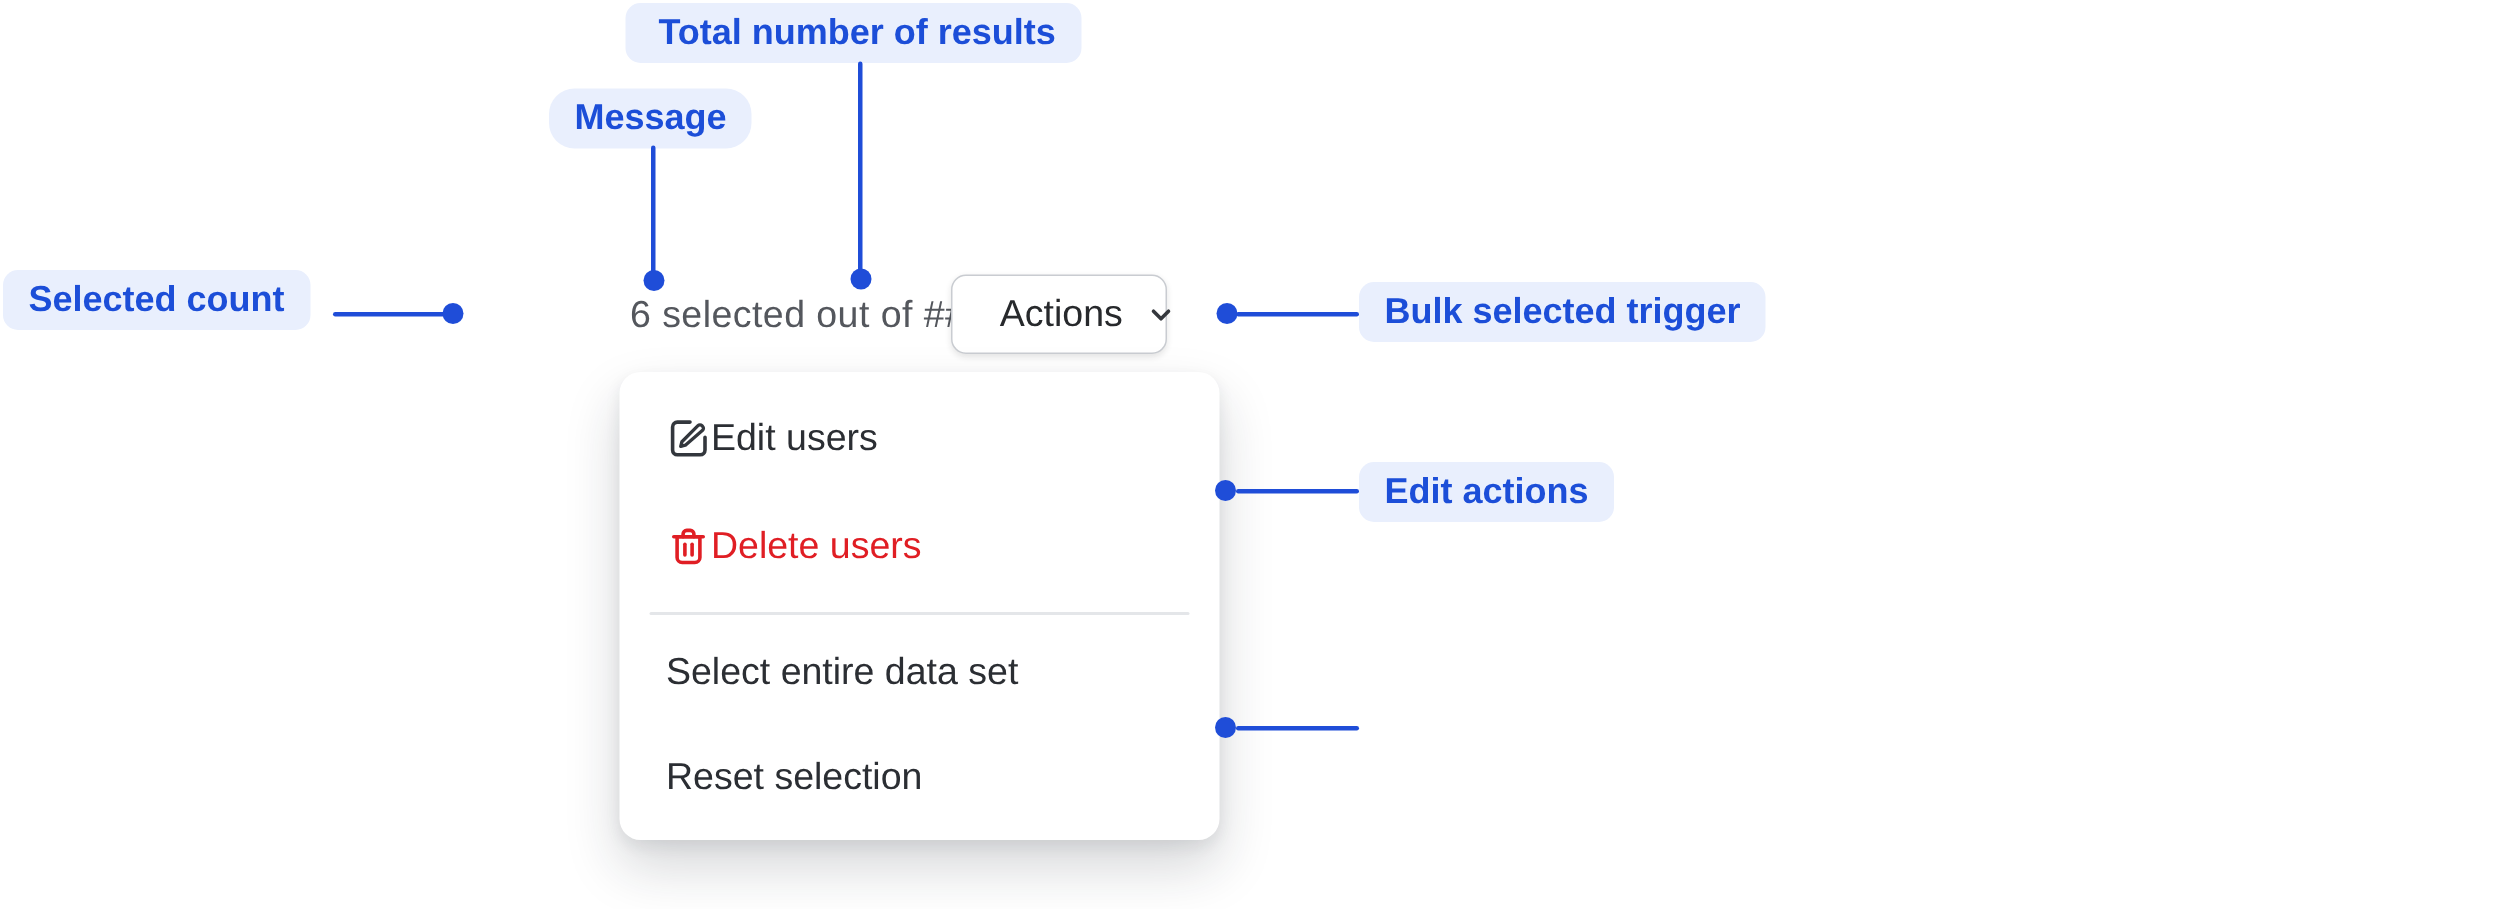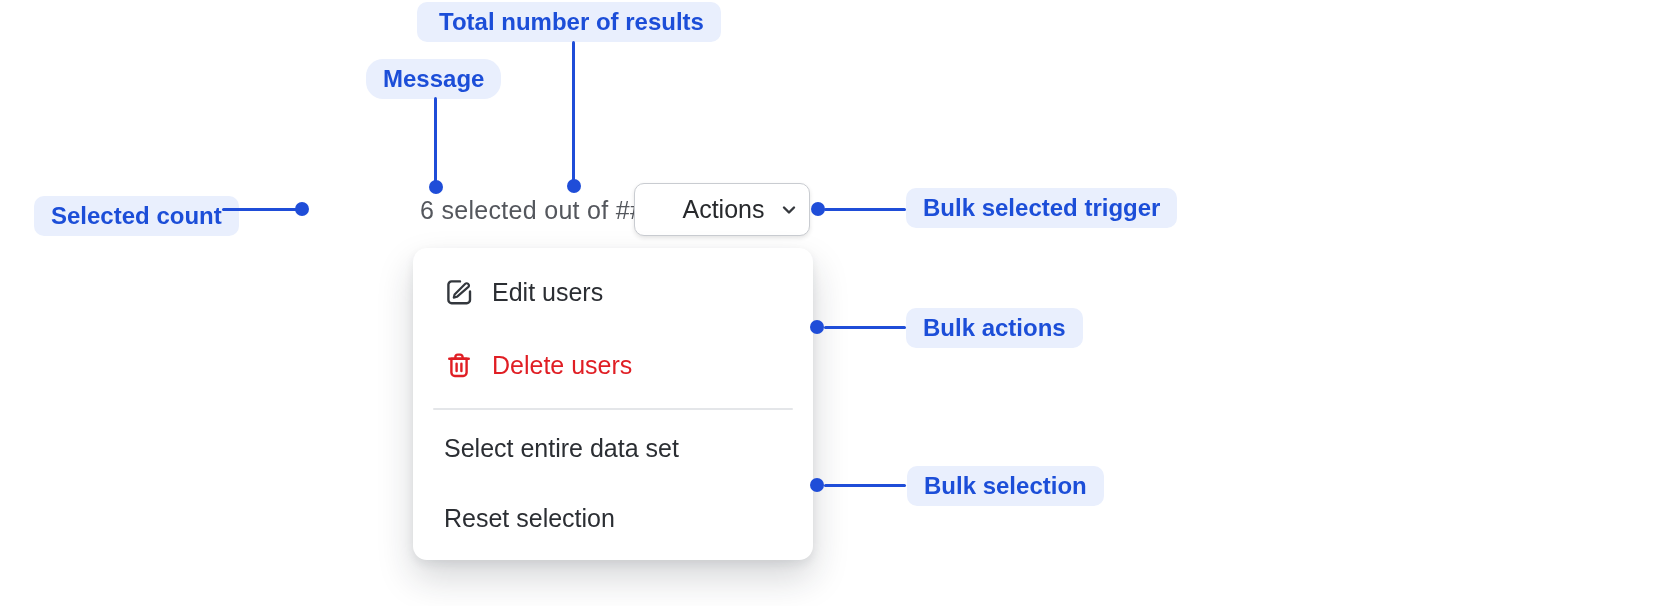--- a/index.html
+++ b/index.html
@@ -17,35 +17,35 @@
   .hline{height:3px;}
   .vline{width:3px;}
   .dot{position:absolute;width:14px;height:14px;border-radius:50%;background:#1f4dd8;}
   
   .message{
     position:absolute;left:420px;top:195px;font-size:25px;line-height:30px;
     color:#54575d;letter-spacing:.3px;white-space:nowrap;
   }
   
   .actions-btn{
-    position:absolute;left:634px;top:183px;width:176px;height:53px;
+    position:absolute;left:634px;top:183px;width:144px;height:53px;
     background:#ffffff;border:1.5px solid #c9ccd1;border-radius:10px;
     box-shadow:0 2px 4px rgba(31,33,36,.12);
     display:flex;align-items:center;justify-content:center;gap:15px;
     font-family:inherit;font-size:25px;color:#27292c;cursor:pointer;padding-left:44px;
   }
   
   .menu{
     position:absolute;left:413px;top:248px;width:400px;height:312px;
     background:#ffffff;border-radius:14px;
     box-shadow:0 18px 36px rgba(25,32,45,.18),0 4px 10px rgba(25,32,45,.08);
   }
   .menu-item{
     position:absolute;left:31px;right:14px;height:56px;
-    display:flex;align-items:center;gap:18px;
+    display:flex;align-items:center;
     font-size:25px;color:#2b2e33;cursor:pointer;white-space:nowrap;
   }
   .menu-item.critical{color:#e01e24;}
   .menu-divider{
     position:absolute;left:20px;right:20px;top:160px;height:2px;background:#e4e6e9;border-radius:1px;
   }
   .icon{display:inline-flex;width:30px;height:30px;flex:0 0 30px;}
 </style>
 </head>
 <body>
@@ -53,21 +53,21 @@
 <div class="canvas">
 
   <div class="pill" style="left:417px;top:2px;padding-left:22px;">Total number of results</div>
   <div class="vline" style="left:572px;top:41px;height:140px;"></div>
   <div class="dot" style="left:567px;top:179px;"></div>
 
   <div class="pill" style="left:366px;top:59px;border-radius:17px;">Message</div>
   <div class="vline" style="left:434px;top:97px;height:85px;"></div>
   <div class="dot" style="left:429px;top:180px;"></div>
 
-  <div class="pill" style="left:2px;top:196px;margin-left:32px;">Selected count</div>
+  <div class="pill" style="left:2px;top:180px;">Selected count</div>
   <div class="hline" style="left:222px;top:208px;width:76px;"></div>
   <div class="dot" style="left:295px;top:202px;"></div>
 
   <span class="message">6 selected out of ###</span>
 
   <button class="actions-btn">
     <span>Actions</span>
     <span class="icon" style="width:20px;height:20px;flex-basis:20px;">
       <svg viewBox="0 0 20 20" width="20" height="20">
         <path d="M5 7.5 L10 12.5 L15 7.5" fill="none" stroke="#35383d" stroke-width="2.4" stroke-linecap="round" stroke-linejoin="round"></path>
@@ -85,21 +85,21 @@
       <span class="icon">
         <svg viewBox="0 0 30 30" width="30" height="30">
           <path d="M26 14.5 V23 a3.2 3.2 0 0 1 -3.2 3.2 H7.6 A3.2 3.2 0 0 1 4.4 23 V7.6 a3.2 3.2 0 0 1 3.2 -3.2 H16" fill="none" stroke="#33373d" stroke-width="2.4" stroke-linecap="round"></path>
           <path d="M12.9 19.8 L9.8 20.6 L10.6 17.5 L21.3 6.8 a1.9 1.9 0 0 1 2.7 0 l0.4 0.4 a1.9 1.9 0 0 1 0 2.7 Z" fill="none" stroke="#ffffff" stroke-width="6.5" stroke-linejoin="round"></path>
           <path d="M12.9 19.8 L9.8 20.6 L10.6 17.5 L21.3 6.8 a1.9 1.9 0 0 1 2.7 0 l0.4 0.4 a1.9 1.9 0 0 1 0 2.7 Z" fill="none" stroke="#33373d" stroke-width="2.2" stroke-linejoin="round"></path>
         </svg>
       </span>
       <span>Edit users</span>
     </div>
 
-    <div class="menu-item critical" style="top:76px;align-items:flex-end;">
+    <div class="menu-item critical" style="top:88px;">
       <span class="icon">
         <svg viewBox="0 0 30 30" width="30" height="30">
           <g fill="none" stroke="#e01e24" stroke-width="2.4" stroke-linecap="round" stroke-linejoin="round">
             <path d="M5.2 8.8 H24.8"></path>
             <path d="M11.4 8.8 V7 a2.4 2.4 0 0 1 2.4 -2.4 h2.4 A2.4 2.4 0 0 1 18.6 7 v1.8"></path>
             <path d="M7.4 8.8 H22.6 V22.6 a3.4 3.4 0 0 1 -3.4 3.4 H10.8 a3.4 3.4 0 0 1 -3.4 -3.4 Z"></path>
             <path d="M12.6 13.8 v7.2"></path>
             <path d="M17.4 13.8 v7.2"></path>
           </g>
         </svg>
@@ -113,19 +113,18 @@
       <span>Reset selection</span>
     </div>
 
     <div class="menu-item" style="top:172px;">
       <span>Select entire data set</span>
     </div>
   </div>
 
   <div class="dot" style="left:810px;top:320px;"></div>
   <div class="hline" style="left:824px;top:326px;width:82px;"></div>
-  <div class="pill" style="left:906px;top:308px;">Bulk actions</div>
+  <div class="pill" style="left:906px;top:308px;">Edit actions</div>
 
   <div class="dot" style="left:810px;top:478px;"></div>
   <div class="hline" style="left:824px;top:484px;width:82px;"></div>
-  <div class="pill" style="left:907px;top:466px;">Bulk selection</div>
 
 </div>
 
 </body></html>

